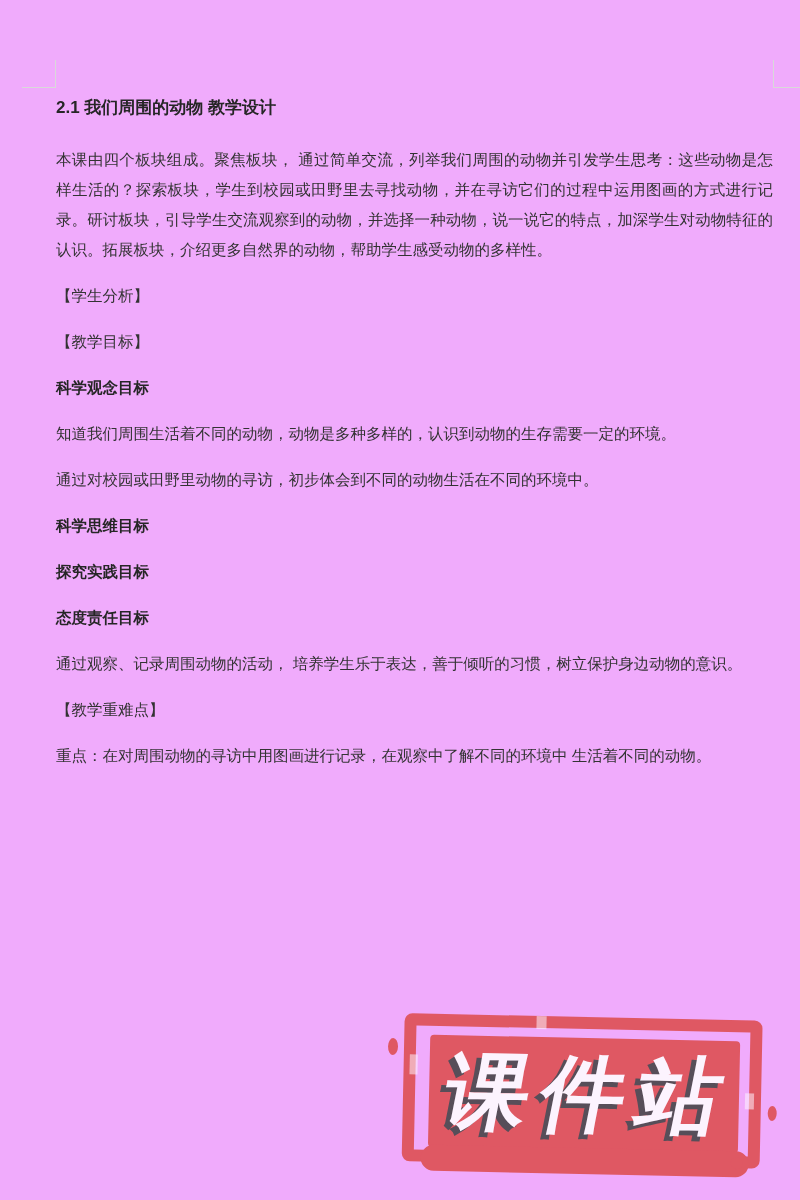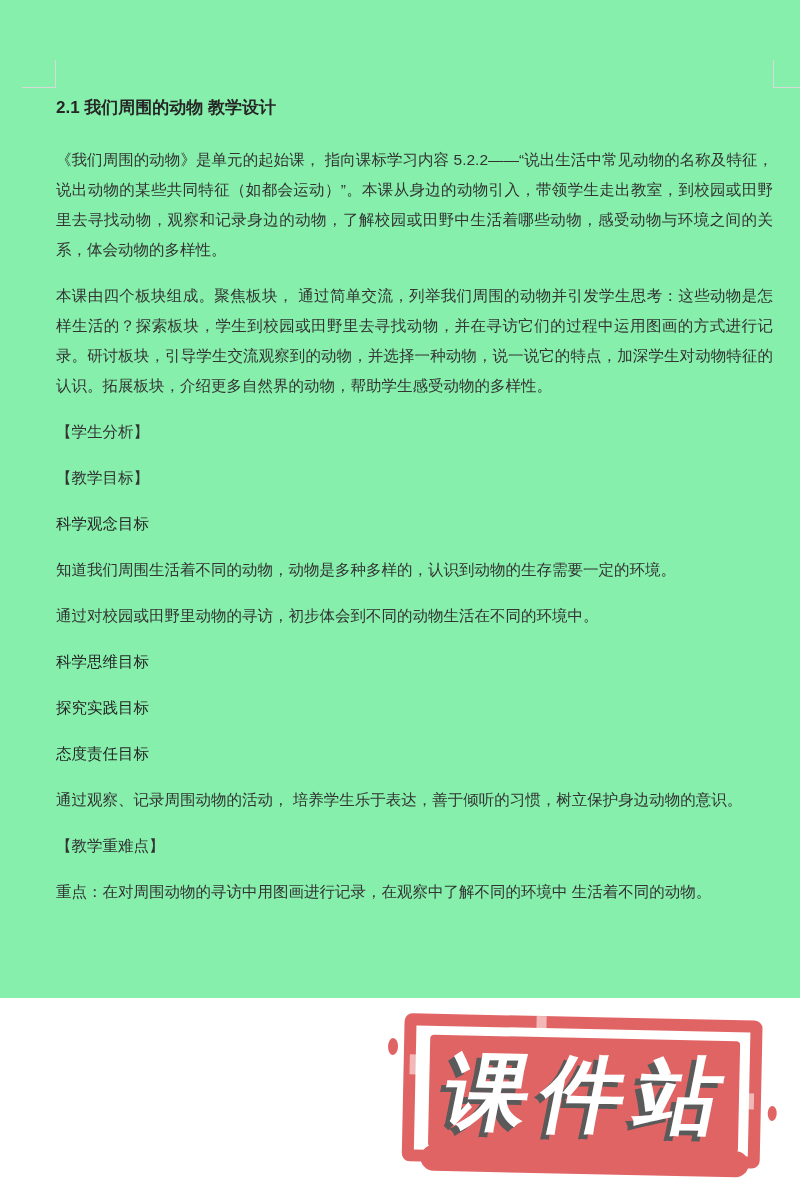--- a/index.html
+++ b/index.html
@@ -1,40 +1,40 @@
 <!DOCTYPE html>
 <html style="--stamp-red: #dd4b4b;"><head>
 <meta charset="utf-8">
 <style>
   * { box-sizing: border-box; margin: 0; padding: 0; }
   html, body { width: 800px; height: 1200px; background: #ffffff; overflow: hidden; }
   body { font-family: "Liberation Sans", "DejaVu Sans", sans-serif; color: #333333; }
 
-  .page { position: relative; width: 800px; height: 998px; background: #86efac; }
+  .page { position: relative; width: 800px; height: 1200px; background: #f0abfc; }
 
   
   .crop { position: absolute; }
   .crop-tl {
     left: 22px; top: 60px; width: 34px; height: 28px;
     border-right: 1px solid #d9d9d9; border-bottom: 1px solid #d9d9d9;
   }
   .crop-tr {
     left: 773px; top: 60px; width: 27px; height: 28px;
     border-left: 1px solid #d9d9d9; border-bottom: 1px solid #d9d9d9;
   }
 
   
   .content {
     position: absolute; left: 56px; top: 93px; width: 717px;
     font-size: 15.5px; line-height: 30px; color: #333333;
   }
   .block { margin: 0 0 16px 0; }
   .doc-title { font-size: 17px; font-weight: 700; color: #262626; margin-bottom: 22px; }
   .heading { font-weight: 400; color: #333; }
-  .subhead { font-weight: 400; color: #262626; }
+  .subhead { font-weight: 700; color: #262626; }
   .para { text-align: justify; text-justify: inter-ideograph; }
 
   
   .stamp-wrap {
     position: absolute; left: 385px; top: 1000px; width: 400px; height: 195px;
     transform: rotate(1.2deg); opacity: 0.86; pointer-events: none;
   }
   .stamp-frame {
     position: absolute; left: 18px; top: 17px; width: 358px; height: 148px;
     border: 12px solid var(--stamp-red, #dd4b4b); border-radius: 8px;
@@ -70,21 +70,20 @@
 
 <div class="page">
 
   <div class="crop crop-tl"></div>
   <div class="crop crop-tr"></div>
 
   <div class="content">
 
     <div class="block doc-title">2.1 我们周围的动物  教学设计</div>
 
-    <div class="block para">《我们周围的动物》是单元的起始课， 指向课标学习内容 5.2.2——“说出生活中常见动物的名称及特征，说出动物的某些共同特征（如都会运动）”。本课从身边的动物引入，带领学生走出教室，到校园或田野里去寻找动物，观察和记录身边的动物，了解校园或田野中生活着哪些动物，感受动物与环境之间的关系，体会动物的多样性。</div>
     <div class="block para">本课由四个板块组成。聚焦板块， 通过简单交流，列举我们周围的动物并引发学生思考：这些动物是怎样生活的？探索板块，学生到校园或田野里去寻找动物，并在寻访它们的过程中运用图画的方式进行记录。研讨板块，引导学生交流观察到的动物，并选择一种动物，说一说它的特点，加深学生对动物特征的认识。拓展板块，介绍更多自然界的动物，帮助学生感受动物的多样性。</div>
 
     <div class="block heading">【学生分析】</div>
 
     <div class="block heading">【教学目标】</div>
 
     <div class="block subhead">科学观念目标</div>
     <div class="block para">知道我们周围生活着不同的动物，动物是多种多样的，认识到动物的生存需要一定的环境。</div>
 
     <div class="block para">通过对校园或田野里动物的寻访，初步体会到不同的动物生活在不同的环境中。</div>

